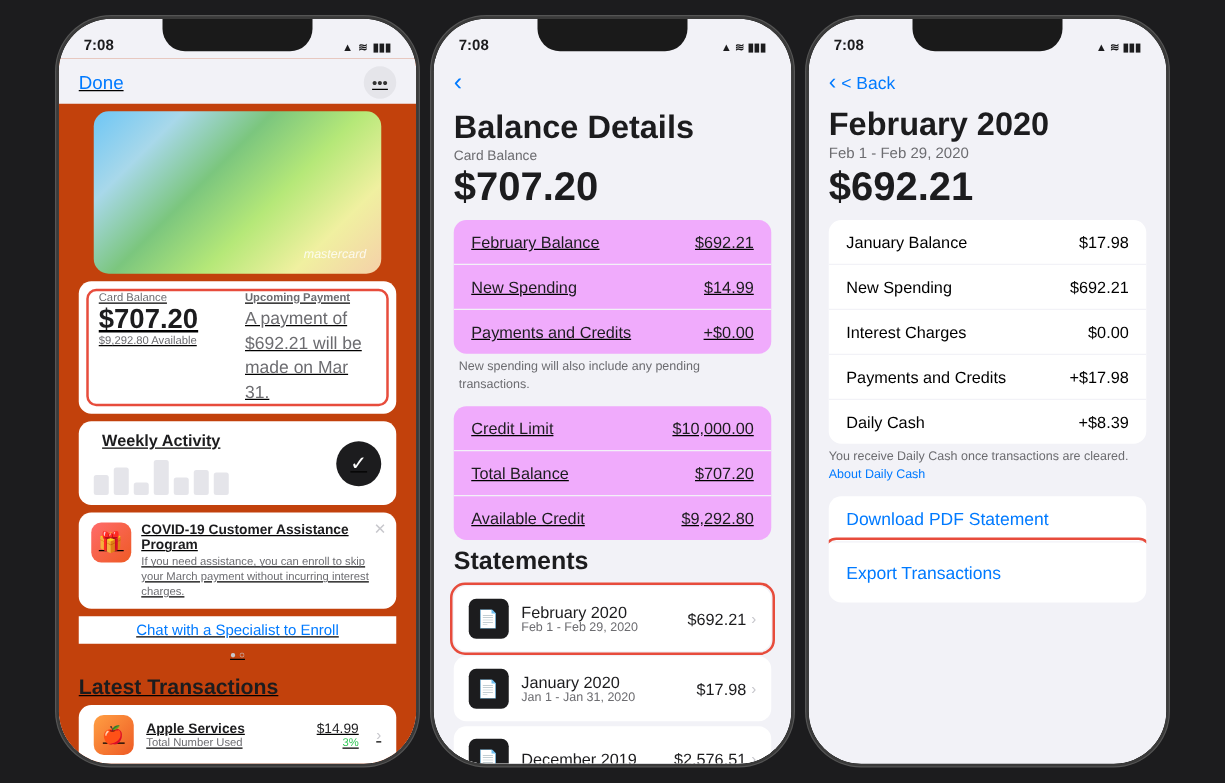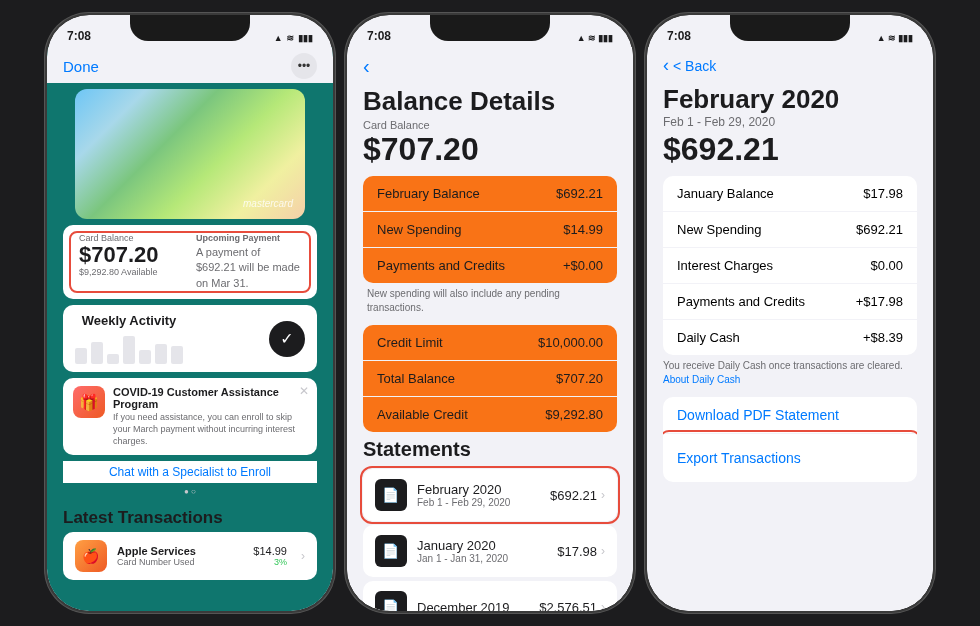--- a/index.html
+++ b/index.html
@@ -68,21 +68,21 @@
     .status-icons { display: flex; gap: 4px; align-items: center; font-size: 9px; }
 
     
     .screen-content {
       height: calc(100% - 32px);
       overflow: hidden;
       background: #f2f2f7;
     }
 
     
-    .phone1 .screen-content { background: #0f766e; }
+    .phone1 .screen-content { background: #c2410c; text-decoration: underline; }
 
     .phone1-header {
       display: flex;
       justify-content: space-between;
       align-items: center;
       padding: 6px 16px 4px;
       background: #f2f2f7;
     }
 
     .done-btn {
@@ -150,21 +150,21 @@
       pointer-events: none;
     }
 
     .balance-left { flex: 1; }
     .balance-label { font-size: 9px; color: #6c6c70; }
     .balance-amount { font-size: 22px; font-weight: 700; color: #1c1c1e; line-height: 1.1; }
     .balance-available { font-size: 9px; color: #6c6c70; }
 
     .balance-right { flex: 1; }
     .upcoming-label { font-size: 9px; color: #6c6c70; font-weight: 600; }
-    .upcoming-text { font-size: 11px; color: #6c6c70; line-height: 1.4; margin-top: 2px; }
+    .upcoming-text { font-size: 14px; color: #6c6c70; line-height: 1.4; margin-top: 2px; }
 
     
     .weekly-section {
       background: white;
       margin: 6px 16px;
       border-radius: 10px;
       padding: 8px 12px;
       display: flex;
       align-items: center;
       justify-content: space-between;
@@ -308,24 +308,25 @@
     }
 
     .p2-card-balance-amount {
       font-size: 32px;
       font-weight: 700;
       color: #1c1c1e;
       padding: 0 16px 8px;
     }
 
     .p2-rows {
-      background: #f97316;
+      background: #f0abfc;
       margin: 0 16px;
       border-radius: 10px;
       overflow: hidden;
+      text-decoration: underline;
     }
 
     .p2-row {
       display: flex;
       justify-content: space-between;
       align-items: center;
       padding: 10px 14px;
       border-bottom: 1px solid #f2f2f7;
       font-size: 13px;
     }
@@ -529,21 +530,21 @@
       </div>
 
       <div class="chat-link">Chat with a Specialist to Enroll</div>
       <div class="dots">● ○</div>
 
       <div class="section-title-bar">Latest Transactions</div>
       <div class="transaction-item">
         <div class="txn-icon">🍎</div>
         <div class="txn-details">
           <div class="txn-name">Apple Services</div>
-          <div class="txn-sub">Card Number Used</div>
+          <div class="txn-sub">Total Number Used</div>
         </div>
         <div class="txn-right">
           <div class="txn-amount">$14.99</div>
           <div class="txn-cashback">3%</div>
         </div>
         <span style="color:#c7c7cc;font-size:12px;margin-left:4px;">›</span>
       </div>
     </div>
   </div>
 </div>

